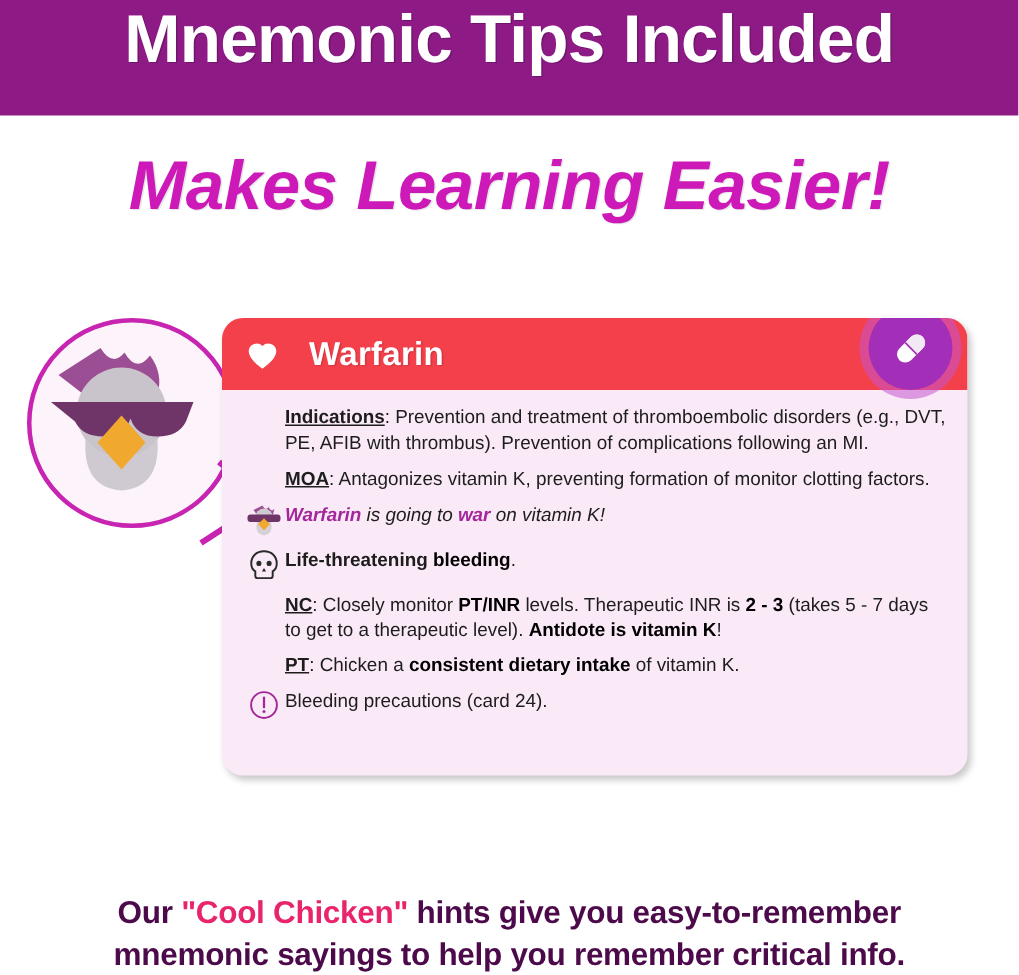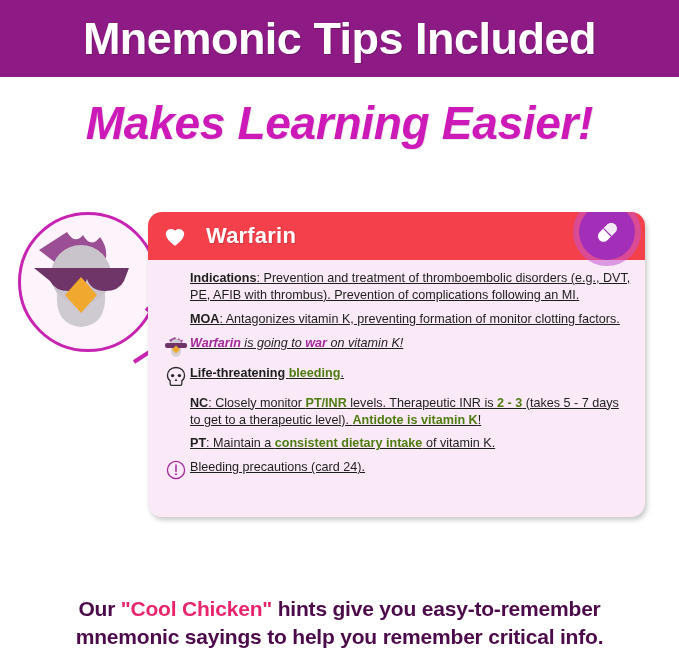--- a/index.html
+++ b/index.html
@@ -16,21 +16,21 @@
   }
 
   
   .banner {
     position: absolute;
     left: 0; top: 0;
     width: 679px;
     height: 77px;
     background: #8E1A86;
     display: flex;
-    align-items: center;
+    align-items: flex-start;
     justify-content: center;
   }
   .banner-title {
     color: #ffffff;
     font-size: 45px;
     font-weight: bold;
     letter-spacing: -0.5px;
     white-space: nowrap;
     text-shadow: 1px 1px 0 rgba(0,0,0,0.20);
   }
@@ -123,24 +123,24 @@
   }
   .row-icon {
     width: 28px;
     flex: none;
     display: flex;
     justify-content: center;
     align-items: flex-start;
     padding-top: 1px;
   }
   .row-icon.spacer { width: 28px; }
-  .row-text { flex: 1; text-decoration: underline; }
+  .row-text { flex: 1; }
 
   .lbl { font-weight: bold; text-decoration: underline; }
-  .red { color: #4d7c0f; font-weight: bold; }
+  .red { color: #000000; font-weight: bold; }
   .mnemonic { font-style: italic; }
   .mnemonic .mn-hl { color: #A3279A; font-weight: bold; }
   .bold-dark { font-weight: bold; }
 
   
   .footer {
     position: absolute;
     left: 0; top: 595px;
     width: 679px;
     text-align: center;
@@ -243,21 +243,21 @@
       <div class="row-text"><span class="bold-dark">Life-threatening </span><span class="red">bleeding</span><span>.</span></div>
     </div>
 
     <div class="row">
       <div class="row-icon spacer"></div>
       <div class="row-text"><span class="lbl">NC</span><span>: Closely monitor </span><span class="red">PT/INR</span><span> levels. Therapeutic INR is </span><span class="red">2 - 3</span><span> (takes 5 - 7 days to get to a therapeutic level). </span><span class="red">Antidote is vitamin K</span><span>!</span></div>
     </div>
 
     <div class="row">
       <div class="row-icon spacer"></div>
-      <div class="row-text"><span class="lbl">PT</span><span>: Maintain a </span><span class="red">consistent dietary intake</span><span> of vitamin K.</span></div>
+      <div class="row-text"><span class="lbl">PT</span><span>: Chicken a </span><span class="red">consistent dietary intake</span><span> of vitamin K.</span></div>
     </div>
 
     <div class="row">
       <div class="row-icon">
         <svg width="20" height="20" viewBox="0 0 20 20">
           <circle cx="10" cy="10" r="8.6" fill="none" stroke="#A3279A" stroke-width="1.3"></circle>
           <line x1="10" y1="5" x2="10" y2="11.5" stroke="#A3279A" stroke-width="1.5" stroke-linecap="round"></line>
           <circle cx="10" cy="14.3" r="1" fill="#A3279A"></circle>
         </svg>
       </div>

